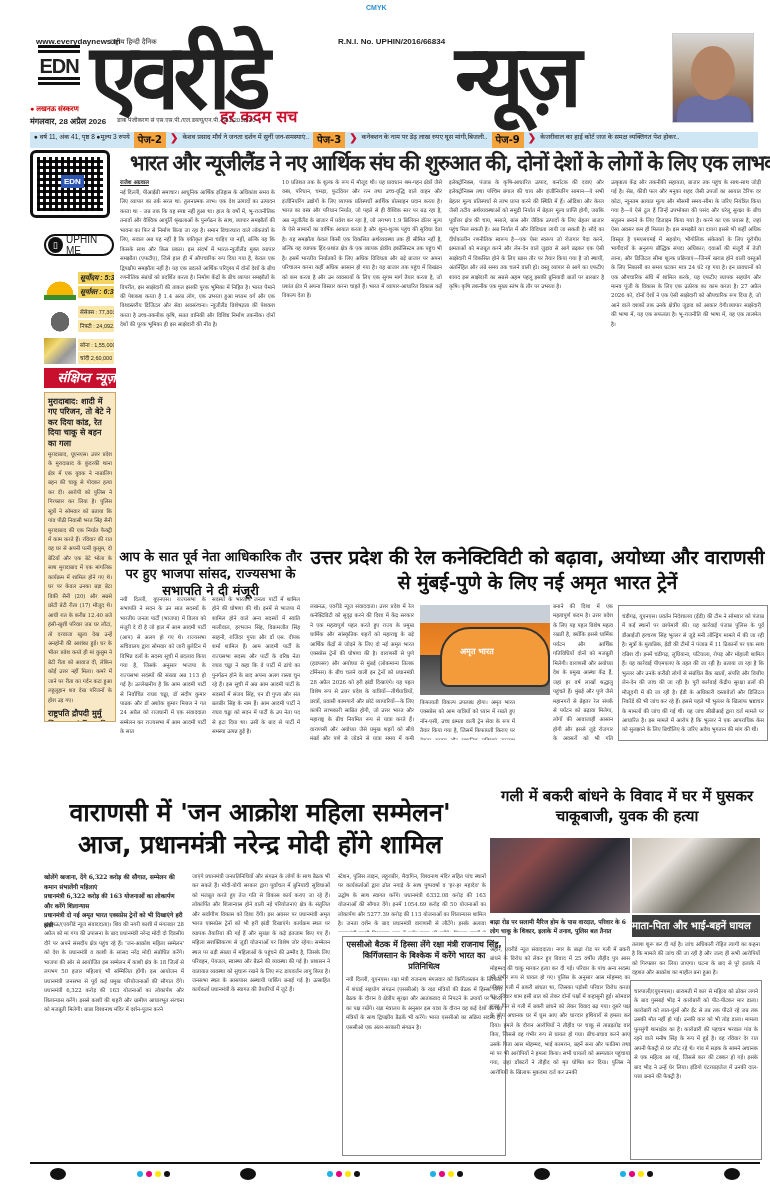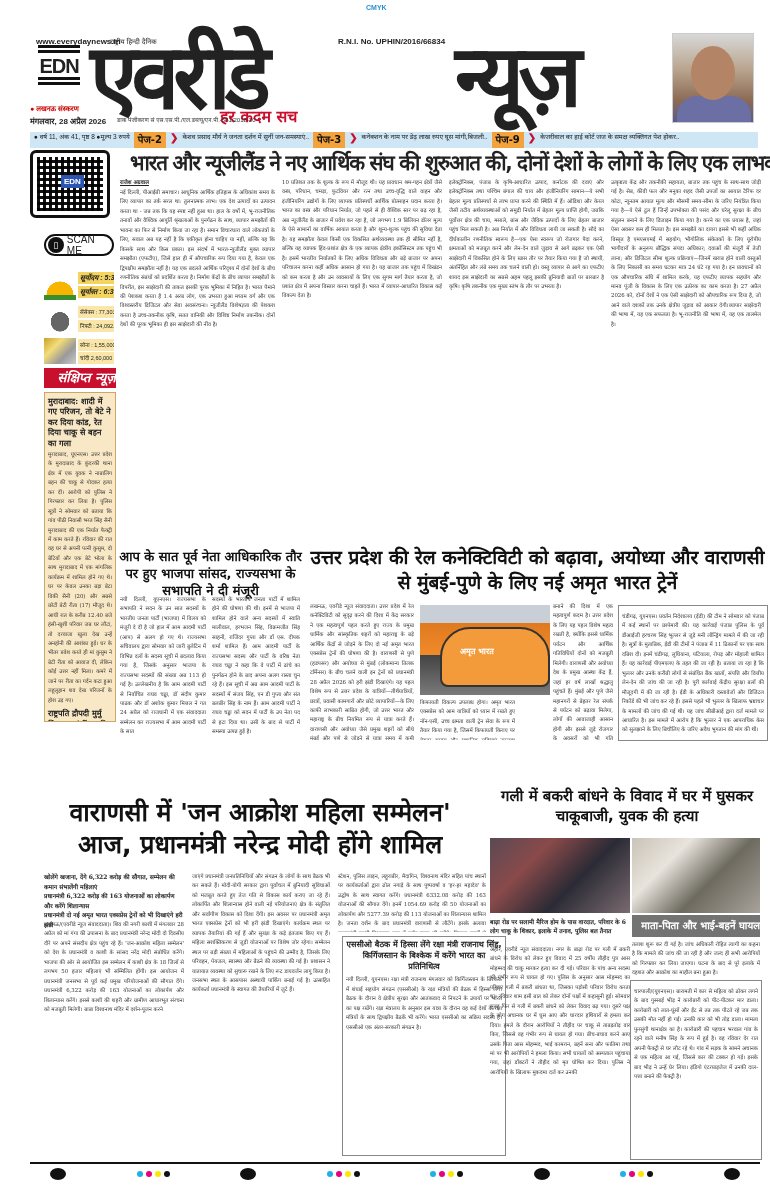--- a/index.html
+++ b/index.html
@@ -40,21 +40,21 @@
 .brief h4{font:bold 8px "DejaVu Serif",serif;text-align:left;line-height:1.3;margin-bottom:2px}
 .col{font:5.4px "DejaVu Serif",serif;line-height:1.75;text-align:justify;color:#333;overflow:hidden}
 .byline{font:bold 5.5px "DejaVu Serif",serif;text-decoration:underline;margin-bottom:2px}
 .hl{font:bold 17px "DejaVu Sans",sans-serif;line-height:1.3;text-align:center;color:#111}
 .hl-big{font:bold 25px "DejaVu Sans",sans-serif;line-height:1.25;text-align:center;color:#111}
 .box{border:1px solid #888;padding:3px}
 .boxhead{font:bold 8px "DejaVu Sans",sans-serif;text-align:center;line-height:1.35}
 .train{background:linear-gradient(180deg,#c9cfd6 0%,#c9cfd6 20%,#e07a1f 20%,#f08a2a 55%,#444 56%,#7a7a7a 100%);position:relative}
 .train .front{position:absolute;left:20px;top:22px;width:110px;height:60px;background:#f39a3a;border-radius:30px 30px 8px 8px;border:2px solid #333}
 .train .lbl{position:absolute;left:40px;top:40px;font:bold 8px "DejaVu Sans",sans-serif;color:#fff}
-.redbar{background:#737373;color:#fff;font:bold 13px "DejaVu Sans",sans-serif;text-align:right;line-height:22px}
+.redbar{background:#404040;color:#fff;font:bold 13px "DejaVu Sans",sans-serif;text-align:left;line-height:22px}
 .crowd1{background:linear-gradient(135deg,#5a4a55 0%,#8a4a4a 30%,#2b2b35 60%,#7a6a70 100%)}
 .crowd2{background:linear-gradient(135deg,#c9c3b8 0%,#e8e3dc 30%,#6d6a60 60%,#a8a29a 100%)}
 .rule{background:#111;height:2px}
 .reg{width:16px;height:12px;border-radius:50%;background:#111}
 .dots{display:flex;gap:3px}
 .dots span{width:6px;height:6px;border-radius:50%}
 </style>
 </head>
 <body>
 
@@ -95,21 +95,21 @@
 
 <div class="abs leadhead">भारत और न्यूजीलैंड ने नए आर्थिक संघ की शुरुआत की, दोनों देशों के लोगों के लिए एक लाभकारी समझौता</div>
 
 <div class="abs qr">
     <div class="qrgrid">
       <span class="edn">EDN</span>
     </div>
   </div>
 <div class="abs scan">
     <span class="phone">▯</span>
-    <span>SCAN ME</span>
+    <span>UPHIN ME</span>
   </div>
 <div class="abs sun"></div>
 <div class="abs sunrow" style="top:272px">सूर्योदय : 5:30</div>
 <div class="abs sunrow" style="top:286px">सूर्यास्त : 6:37</div>
 <div class="abs bull"></div>
 <div class="abs mkt" style="top:306px">सेंसेक्स : 77,303.63</div>
 <div class="abs mkt" style="top:320px">निफ्टी : 24,092.10</div>
 <div class="abs gold"></div>
 <div class="abs mkt" style="top:339px">सोना : 1,55,000 ₹ प्रति</div>
 <div class="abs mkt" style="top:352px">चांदी 2,60,000 ₹/कि</div>

